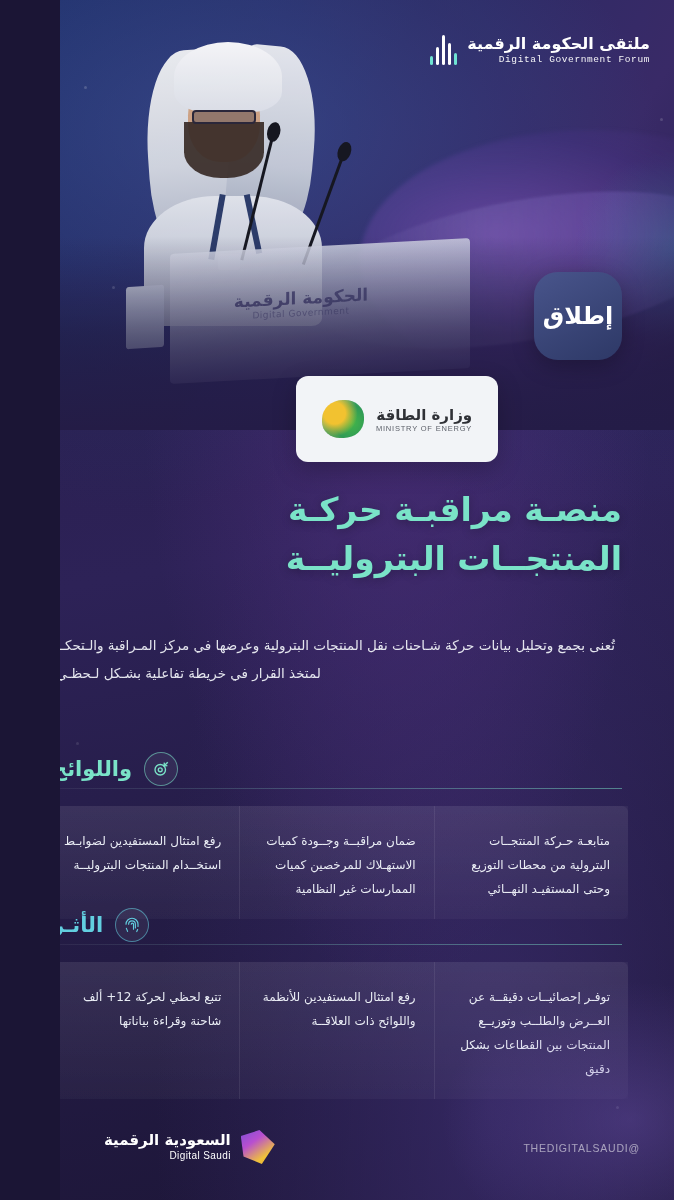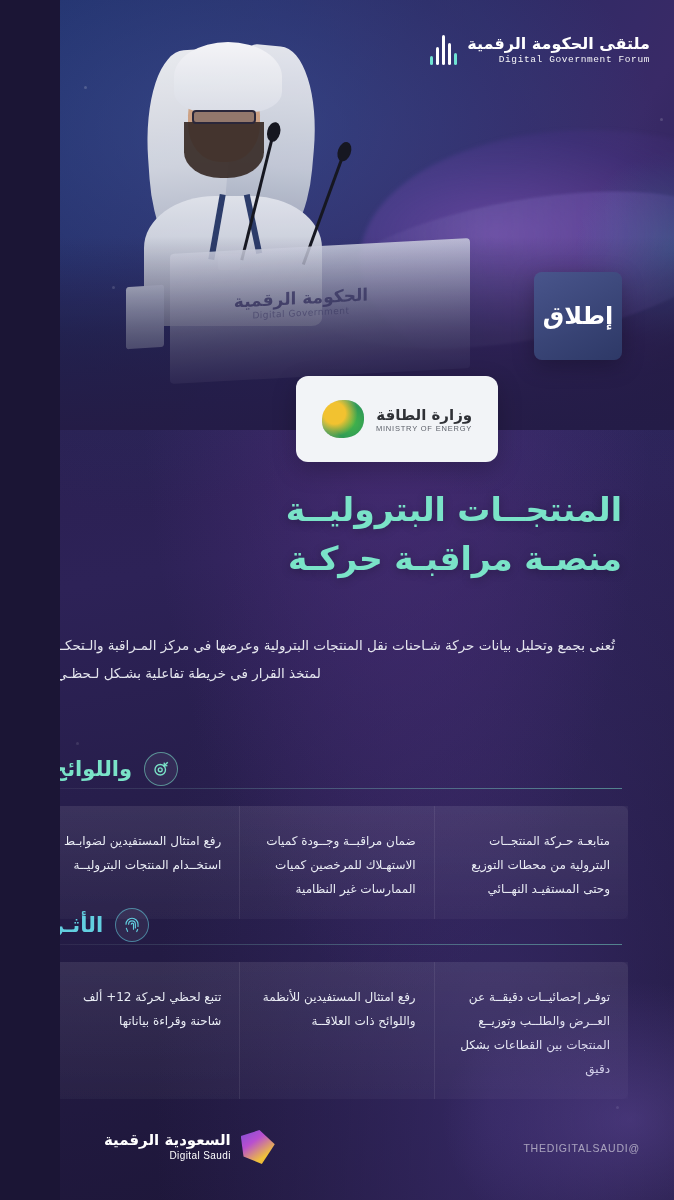--- a/index.html
+++ b/index.html
@@ -153,21 +153,21 @@
   .dgf-mark i.b1 { height: 12px; background: #6fe3d2; }
   .dgf-mark i.b2 { height: 22px; }
   .dgf-mark i.b3 { height: 30px; }
   .dgf-mark i.b4 { height: 18px; }
   .dgf-mark i.b5 { height: 9px; background: #6fe3d2; }
 
   
   .launch-badge {
     position: absolute; right: 52px; top: 272px;
     width: 88px; height: 88px;
-    border-radius: 8px;
+    border-radius: 24px;
     background: linear-gradient(150deg, rgba(72,86,140,0.95) 0%, rgba(46,58,104,0.95) 100%);
     display: flex; align-items: center; justify-content: center;
     color: #ffffff; font-size: 24px; font-weight: bold;
     box-shadow: 0 6px 22px rgba(0,0,0,0.25);
   }
 
   
   .ministry-card {
     position: absolute; left: 236px; top: 376px;
     width: 202px; height: 86px;
@@ -326,22 +326,22 @@
 
   <div class="ministry-card">
     <div class="ministry-text">
       <div class="ministry-ar">وزارة الطاقة</div>
       <div class="ministry-en">MINISTRY OF ENERGY</div>
     </div>
     <div class="ministry-mark"></div>
   </div>
 
   <div class="headline">
+    <div>منصـة مراقبـة حركـة</div>
     <div>المنتجــات البتروليــة</div>
-    <div>منصـة مراقبـة حركـة</div>
   </div>
 
   <div class="subhead">تُعنى بجمع وتحليل بيانات حركة شـاحنات نقل المنتجات البترولية وعرضها في مركز المـراقبة والـتحكـم لمتخذ القرار في خريطة تفاعلية بشـكل لـحظـي.</div>
 
   <div class="section-head sec-goals" style="top:752px;">
     <span class="section-title">واللوائح</span>
     <span class="sec-icon">
       <svg width="18" height="18" viewBox="0 0 24 24" fill="none" stroke="#7ae3c8" stroke-width="1.8">
         <circle cx="11" cy="13" r="7"></circle>
         <circle cx="11" cy="13" r="2.6"></circle>

